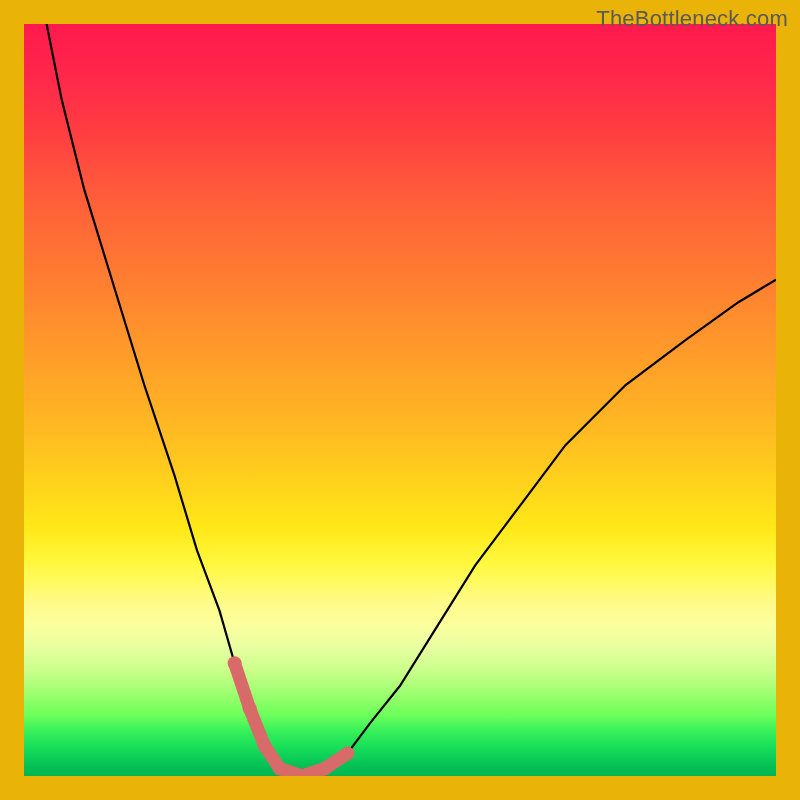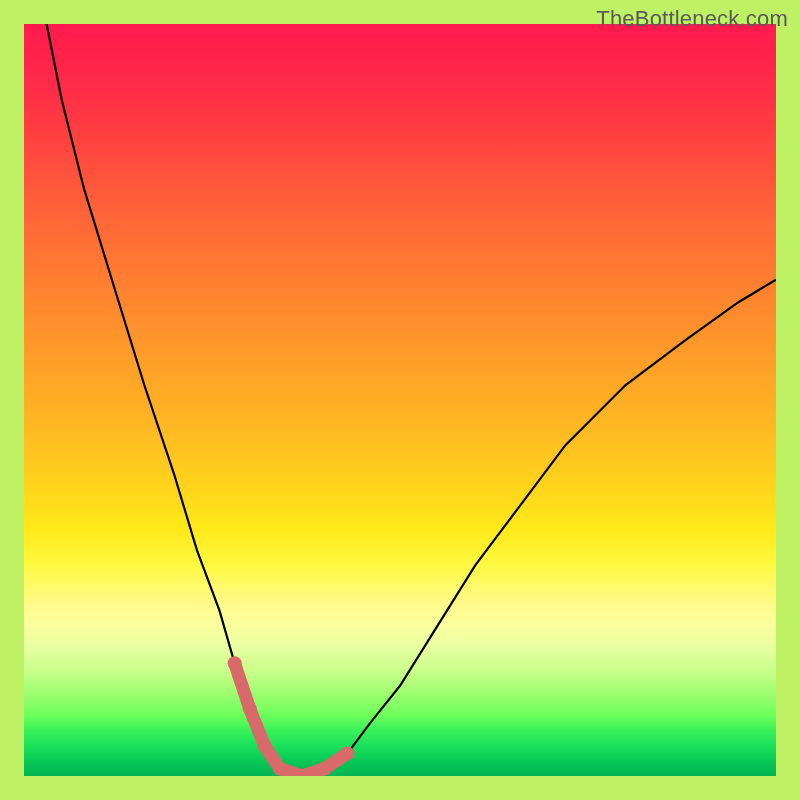--- a/index.html
+++ b/index.html
@@ -4,21 +4,21 @@
 <style>
   body {
     margin: 0;
     padding: 0;
     background: #fff;
   }
   .container {
     position: relative;
     width: 800px;
     height: 800px;
-    background: #bef264;
+    background: #eab308;
   }
   .plot-area {
     position: absolute;
     left: 24px;
     top: 24px;
     width: 752px;
     height: 752px;
     background: linear-gradient(to bottom,
       #ff1a4d 0%,
       #ff2a4a 8%,

